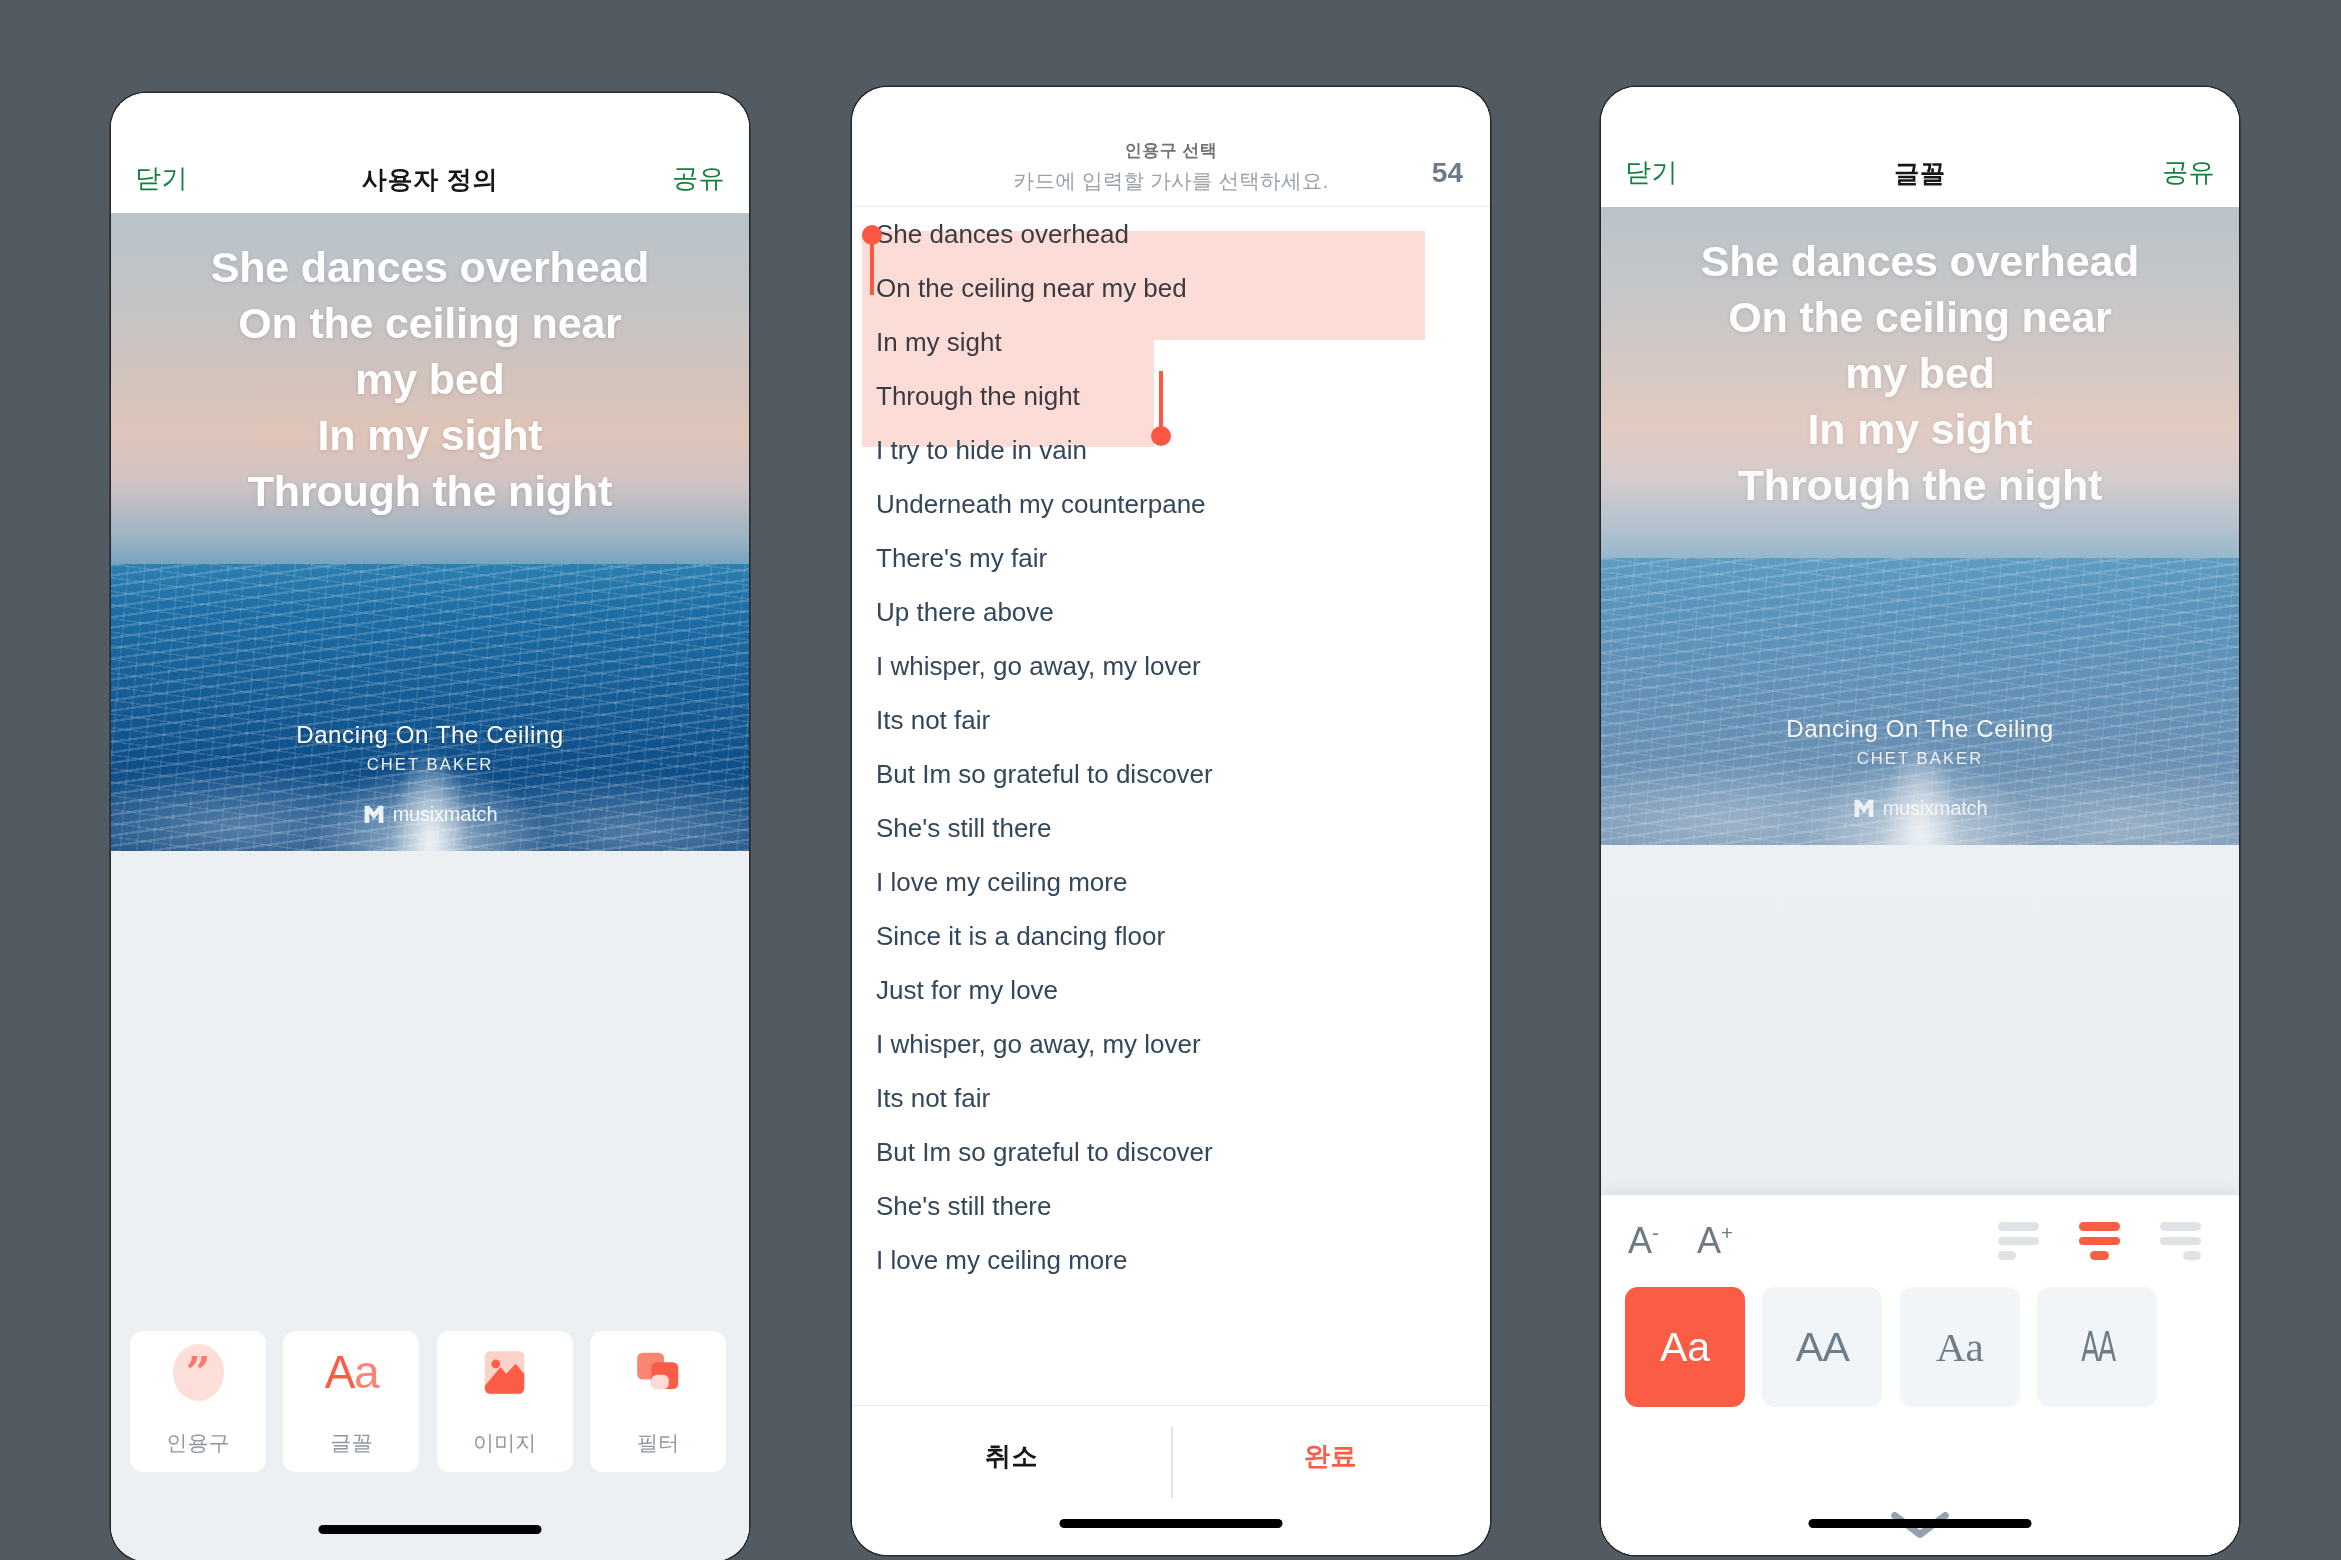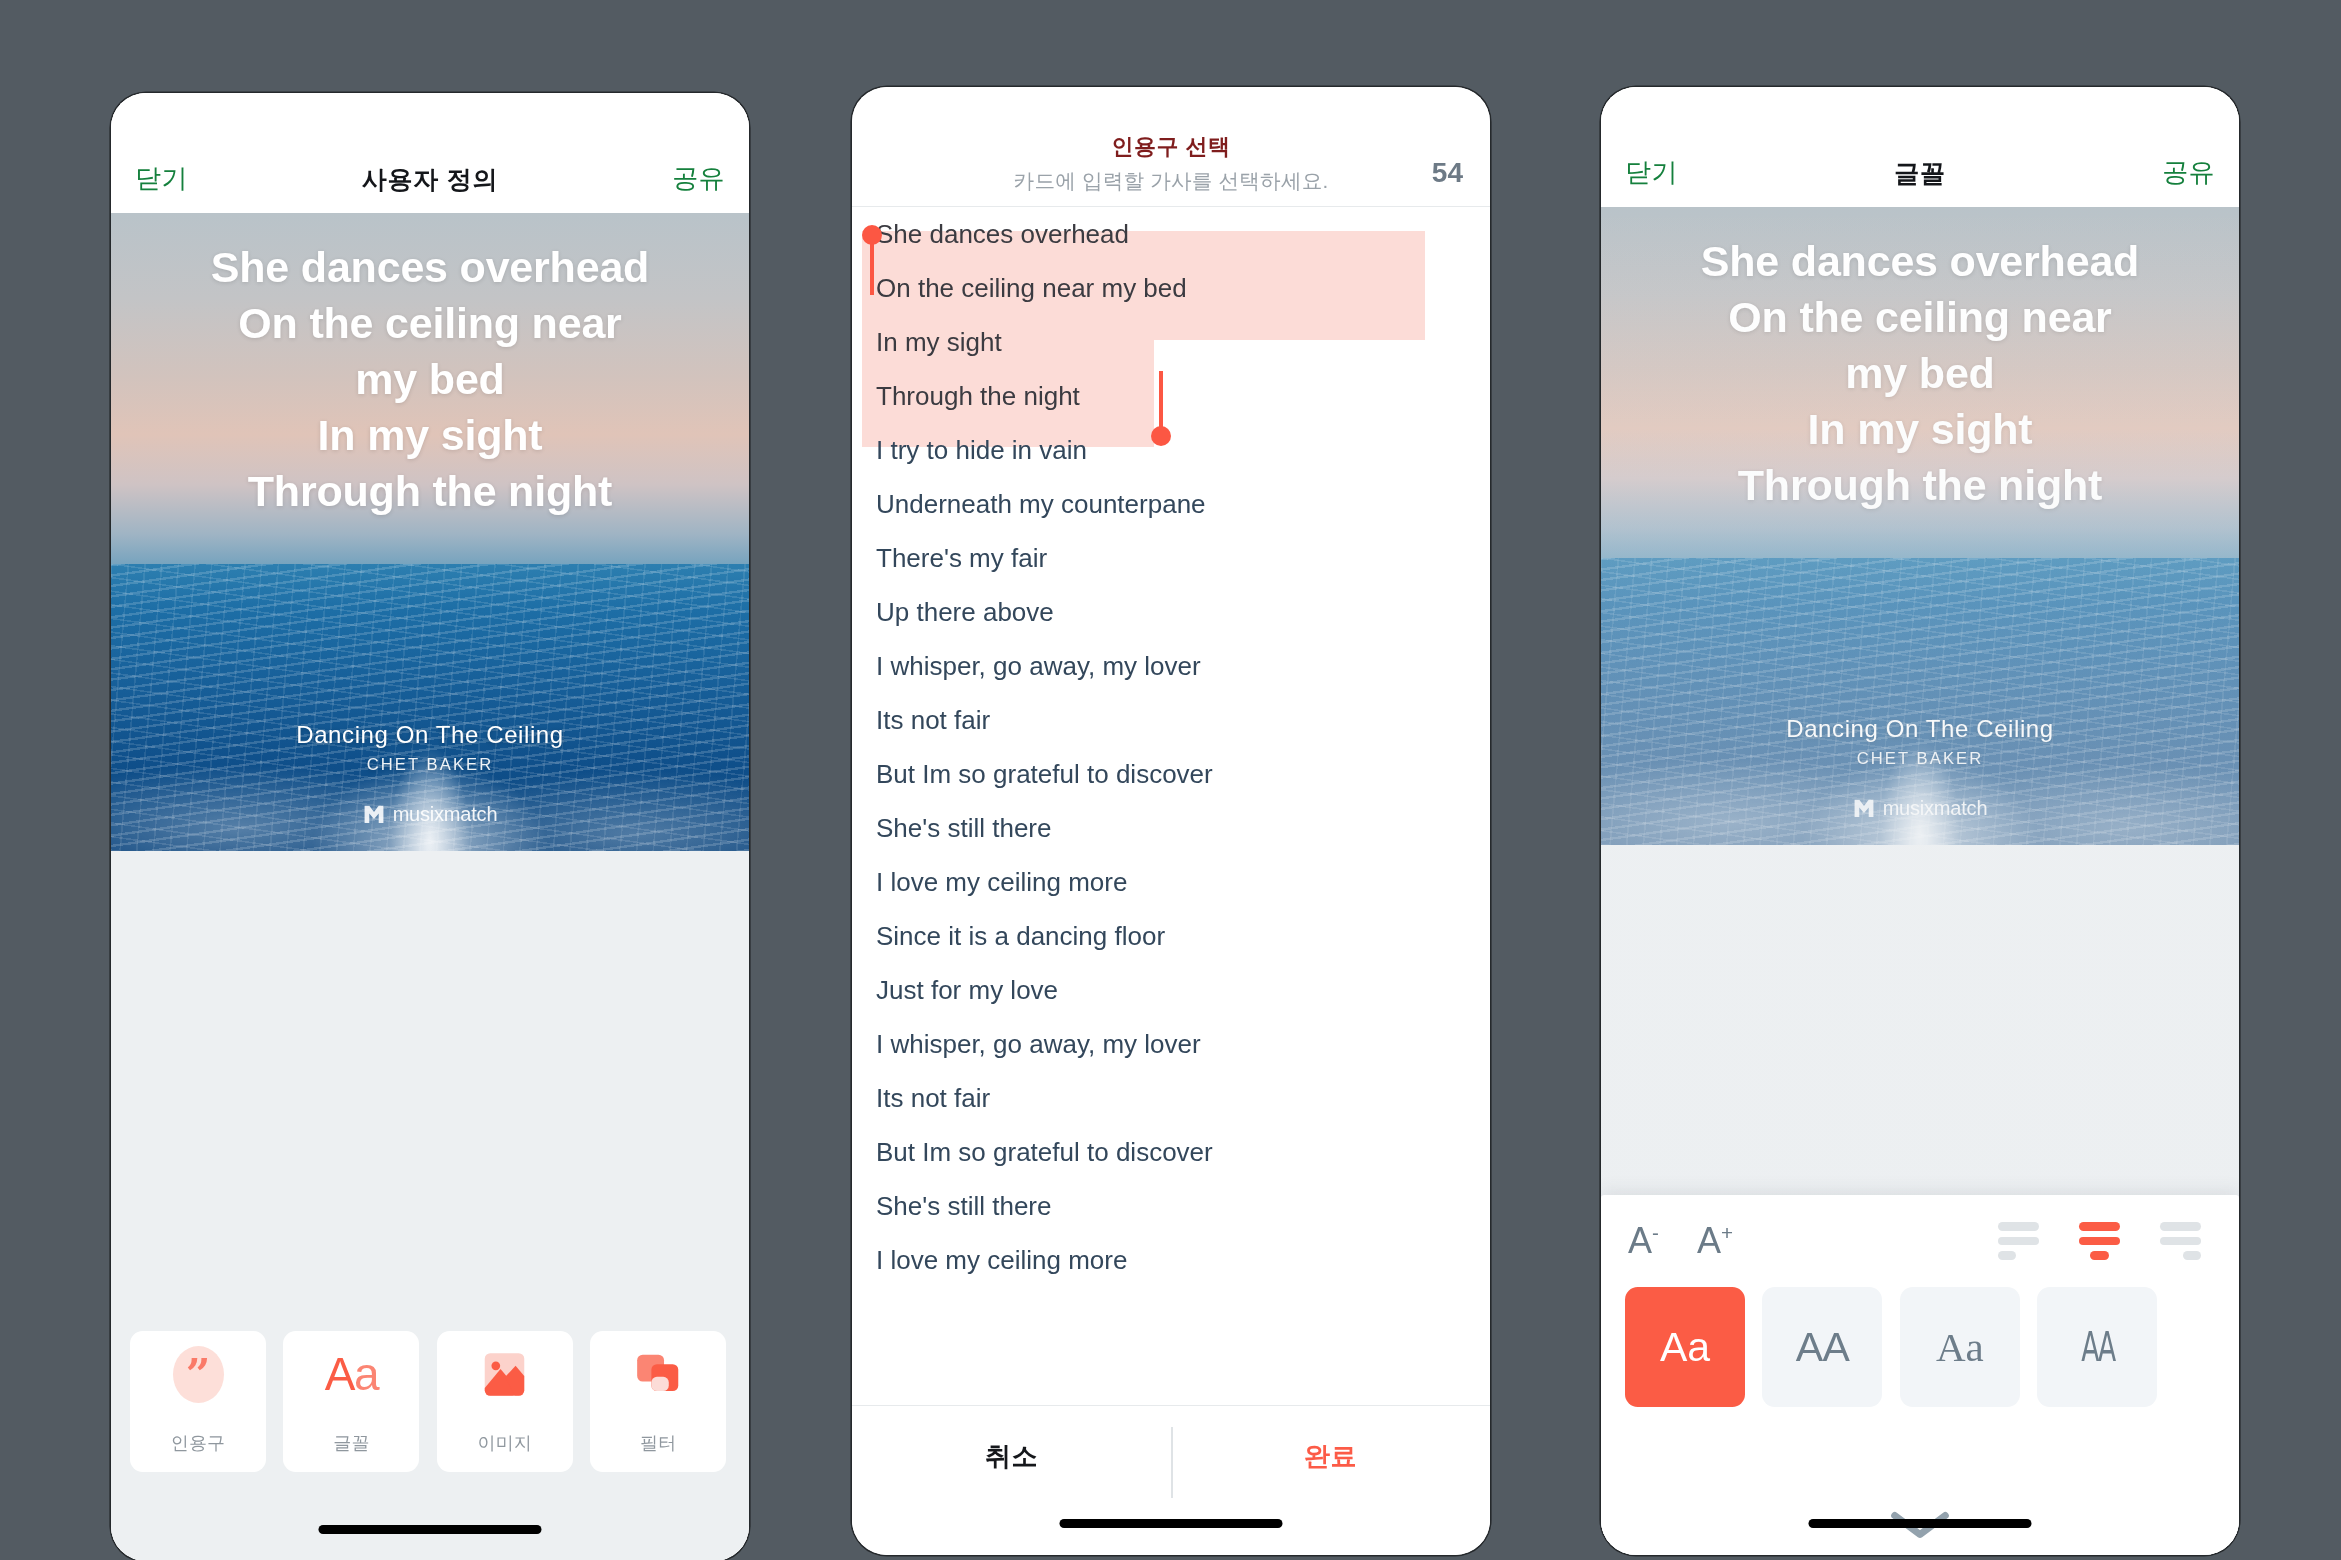--- a/index.html
+++ b/index.html
@@ -111,21 +111,21 @@
     padding: 0 19px 0 19px;
     margin-bottom: 89px;
     overflow: hidden;
   }
   .tool-card {
     flex: 0 0 136px; height: 141px;
     background: #fff; border-radius: 12.7px;
     display: flex; flex-direction: column; align-items: center; justify-content: center;
     gap: 17.4px;
   }
-  .tool-label { font-size: 18px; color: #8f979e; letter-spacing: 0.2px; margin-top: 13px; }
+  .tool-label { font-size: 21px; color: #8f979e; letter-spacing: 0.2px; margin-top: 13px; }
   .tool-ico { height: 52px; display:flex; align-items:center; justify-content:center; }
 
   .quote-bubble {
     width: 51px; height: 57px; border-radius: 50%;
     background: #fddfd9;
     display: flex; align-items: center; justify-content: center;
   }
   .quote-glyph { font-size: 43px; line-height: 0.1; color: #fa7a68; font-weight: 700; font-family: "DejaVu Serif", serif; }
   .aa-ico { font-size: 46px; color: #fb5c45; line-height: 1; letter-spacing: -1.6px; }
   .aa-ico i { color: #fb8573; font-style: normal; }
@@ -137,21 +137,21 @@
   }
 
   
   .picker-head {
     flex: 0 0 120px; position: relative;
     display: flex; align-items: flex-end; justify-content: center;
     padding-bottom: 11px;
     border-bottom: 1.6px solid #e7eaec;
   }
   .picker-head-center { text-align: center; }
-  .picker-title { font-size: 22px; font-weight: 700; color: #7f1d1d; letter-spacing: 0.5px; }
+  .picker-title { font-size: 17px; font-weight: 700; color: #737373; letter-spacing: 0.5px; }
   .picker-sub { font-size: 20.6px; color: #9aa2a9; margin-top: 4.7px; letter-spacing: 0.2px; }
   .picker-count {
     position: absolute; right: 27px; bottom: 17.4px;
     font-size: 28px; font-weight: 700; color: #6d7a86;
   }
 
   .lyric-list {
     flex: 1 1 auto; position: relative;
     padding: 14.2px 0 0 0;
     overflow: hidden;

